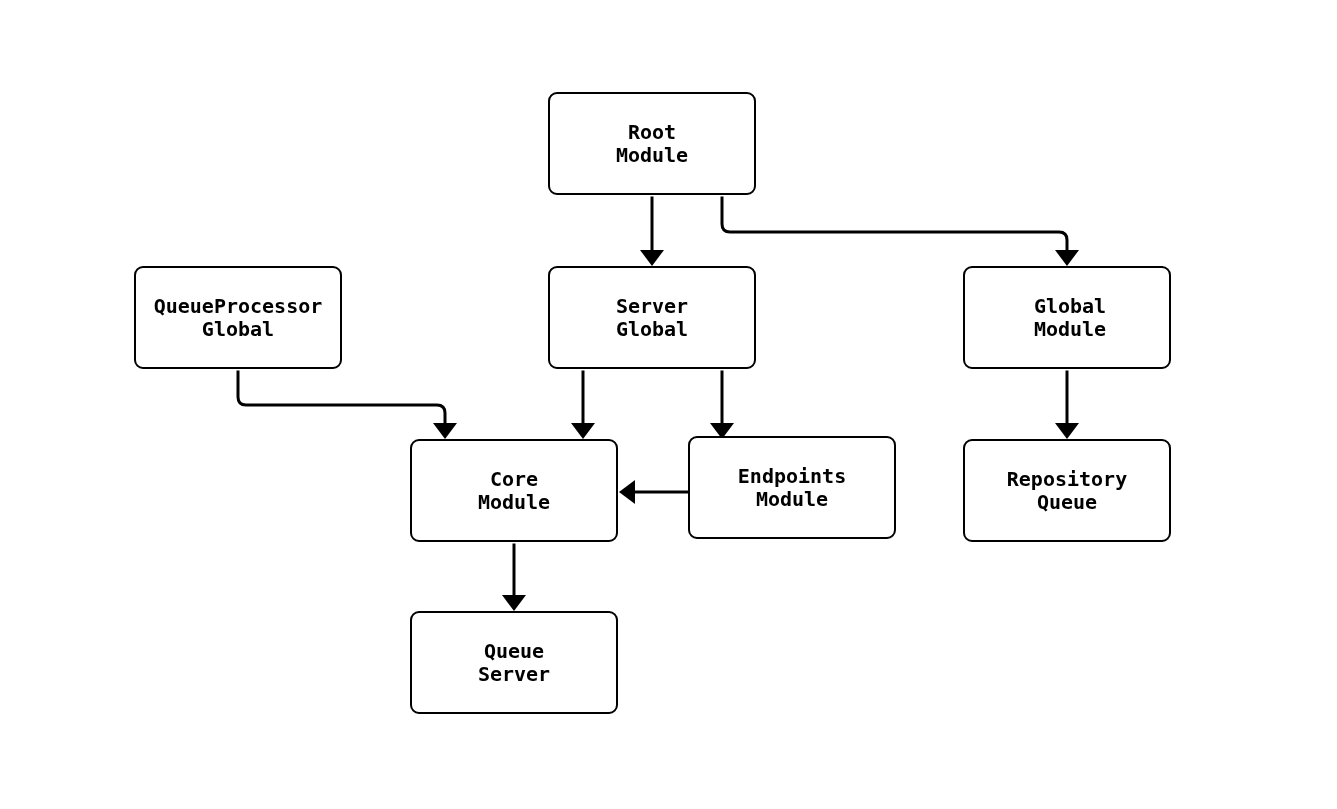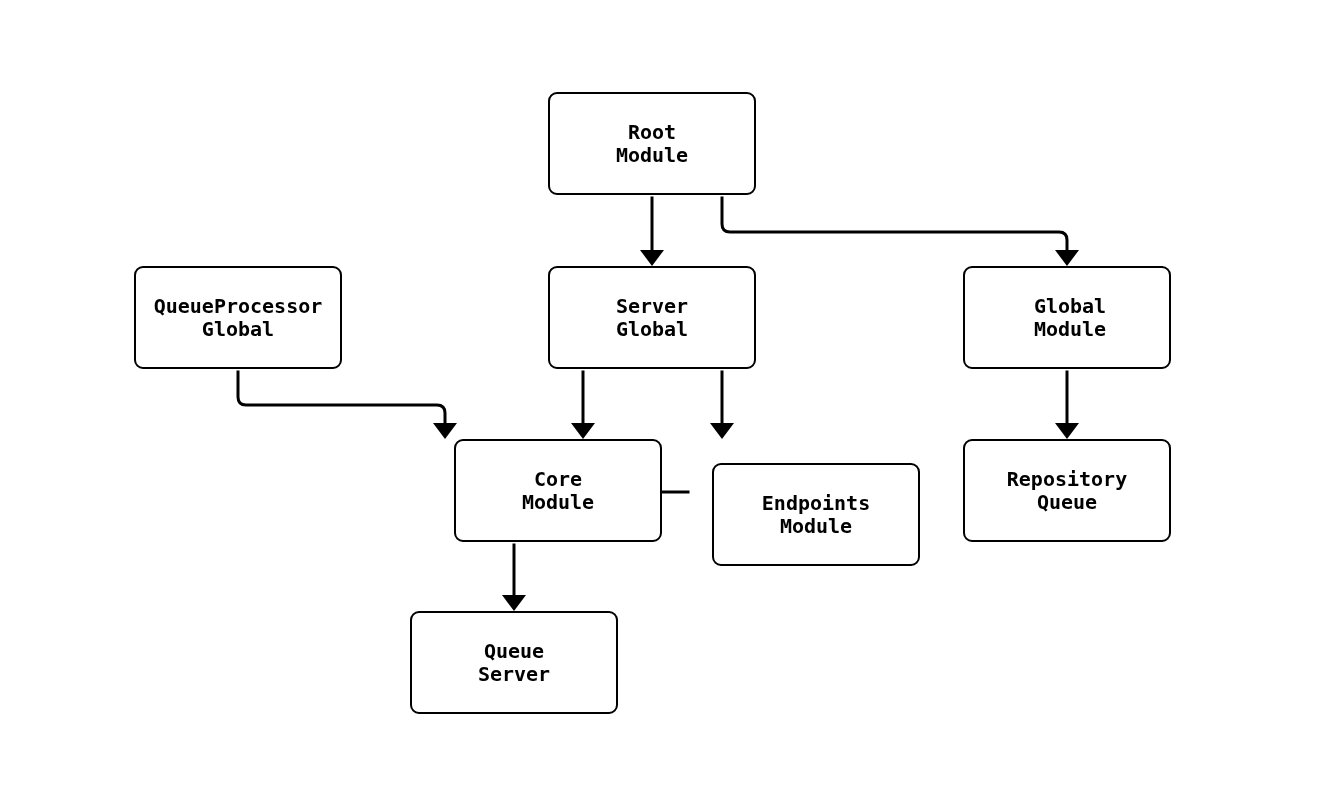--- a/index.html
+++ b/index.html
@@ -112,26 +112,26 @@
   <div class="node" style="left:548px; top:266px;">
     <span class="node-label">Server
 Global</span>
   </div>
 
   <div class="node" style="left:963px; top:266px;padding-left:6px;">
     <span class="node-label">Global
 Module</span>
   </div>
 
-  <div class="node" style="left:410px; top:439px;margin-left:44px;">
+  <div class="node" style="left:410px; top:439px;">
     <span class="node-label">Core
 Module</span>
   </div>
 
-  <div class="node" style="left:688px; top:463px;margin-left:24px;">
+  <div class="node" style="left:688px; top:436px;">
     <span class="node-label">Endpoints
 Module</span>
   </div>
 
   <div class="node" style="left:963px; top:439px;">
     <span class="node-label">Repository
 Queue</span>
   </div>
 
   <div class="node" style="left:410px; top:611px;">

